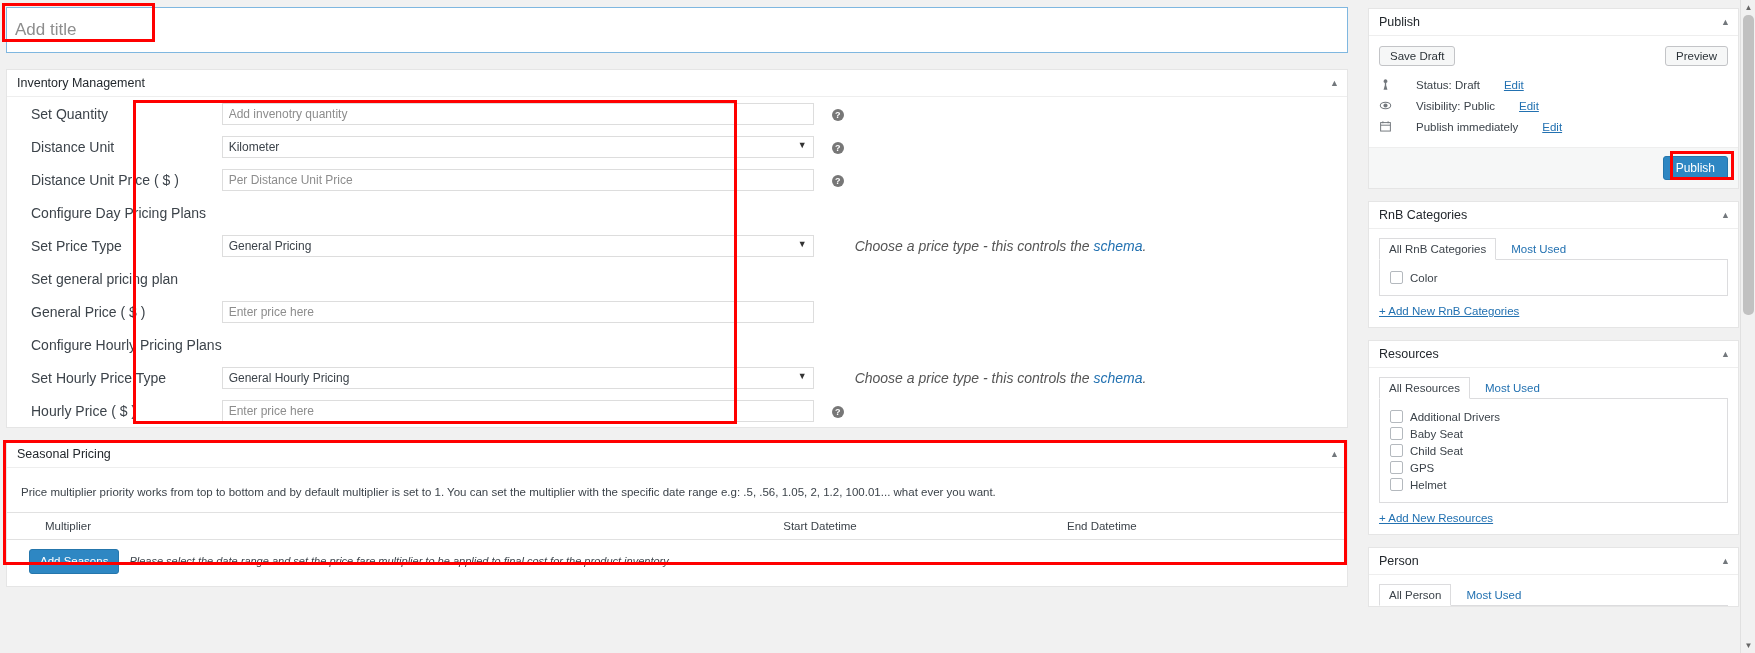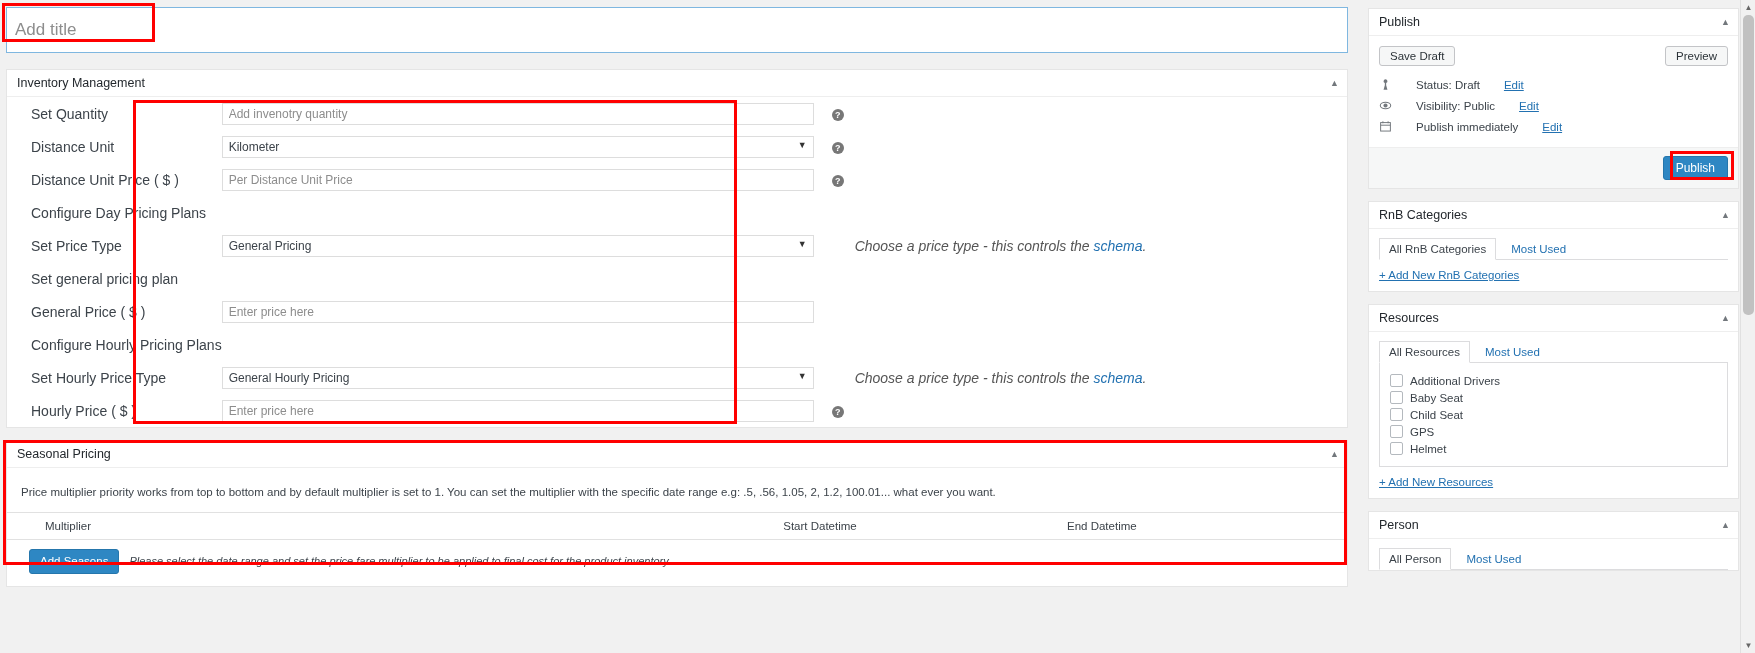--- a/index.html
+++ b/index.html
@@ -549,20 +549,26 @@
 
     <div class="side-box">
       <div class="side-head">
         <span>RnB Categories</span>
         <span class="toggle-arrow">▲</span>
       </div>
       <div class="side-body">
         <div class="tax-tabs">
           <div class="tax-tab active">All RnB Categories</div>
           <div class="tax-tab">Most Used</div>
+        </div>
+        <div class="tax-list">
+          <div class="tax-item">
+            <span class="cb"></span>
+            <span>Color</span>
+          </div>
         </div>
         <a class="add-link">+ Add New RnB Categories</a>
       </div>
     </div>
 
     <div class="side-box">
       <div class="side-head">
         <span>Resources</span>
         <span class="toggle-arrow">▲</span>
       </div>

